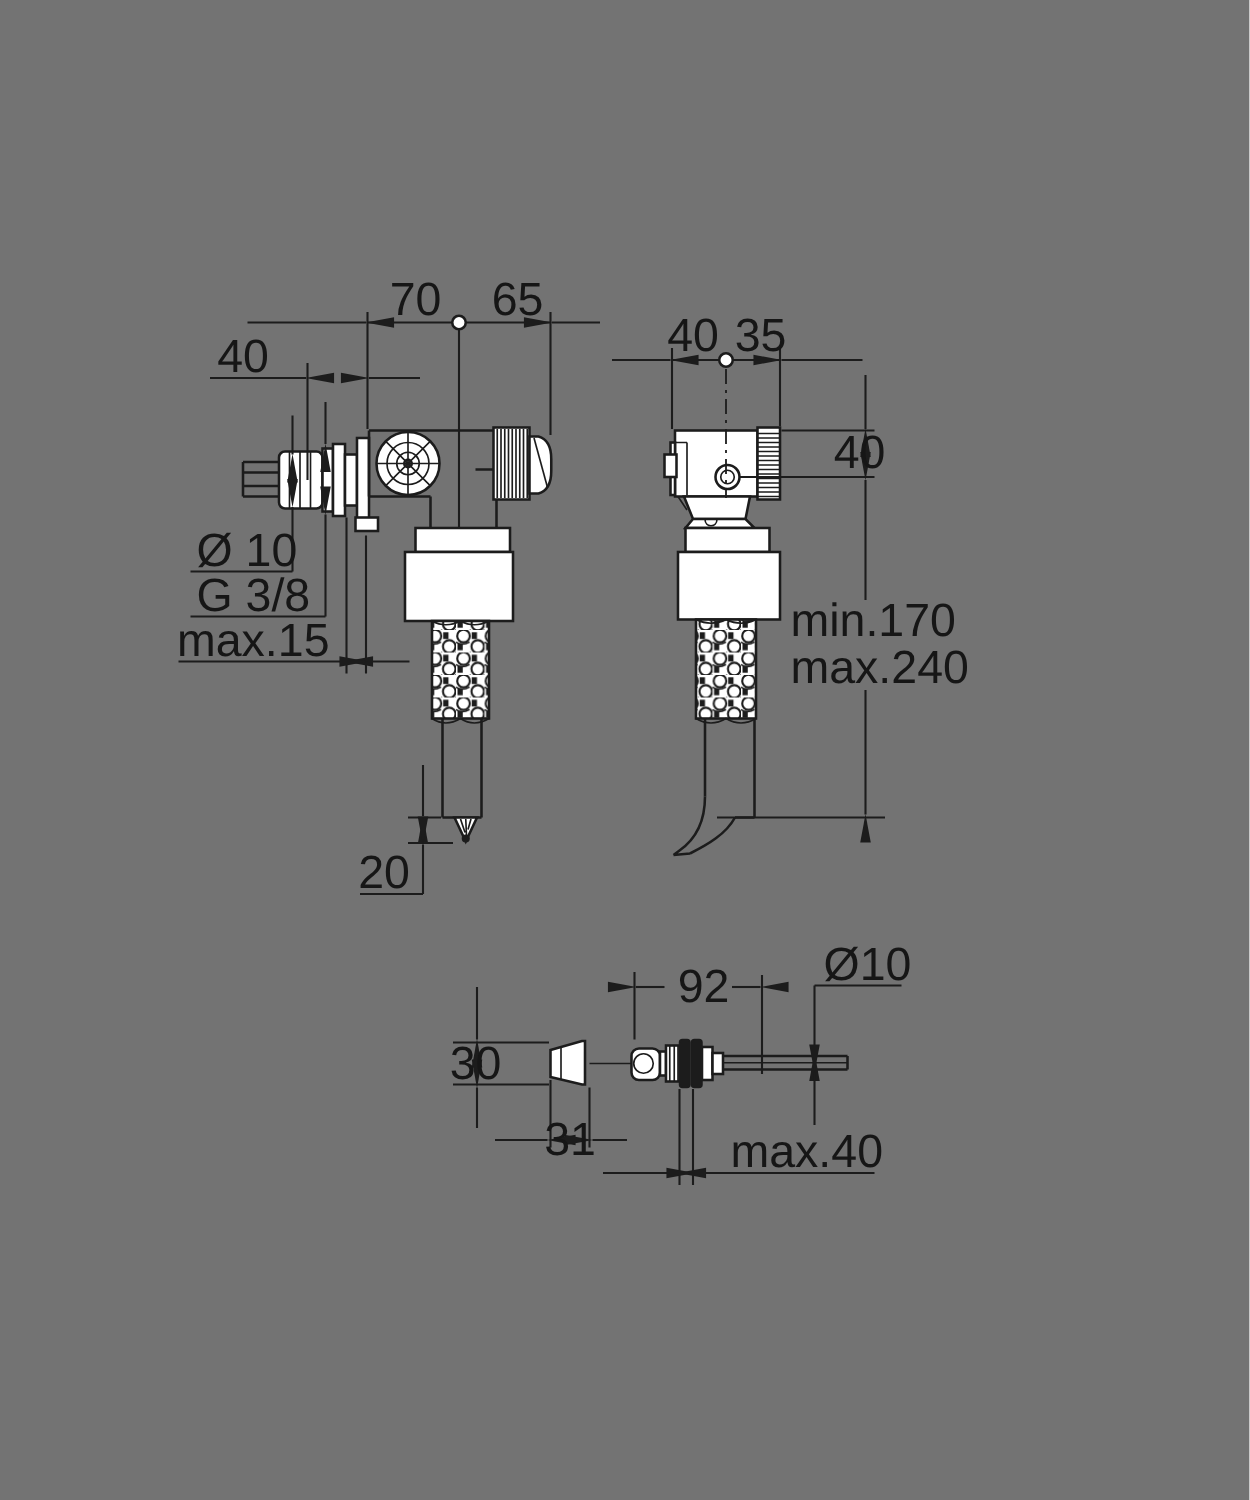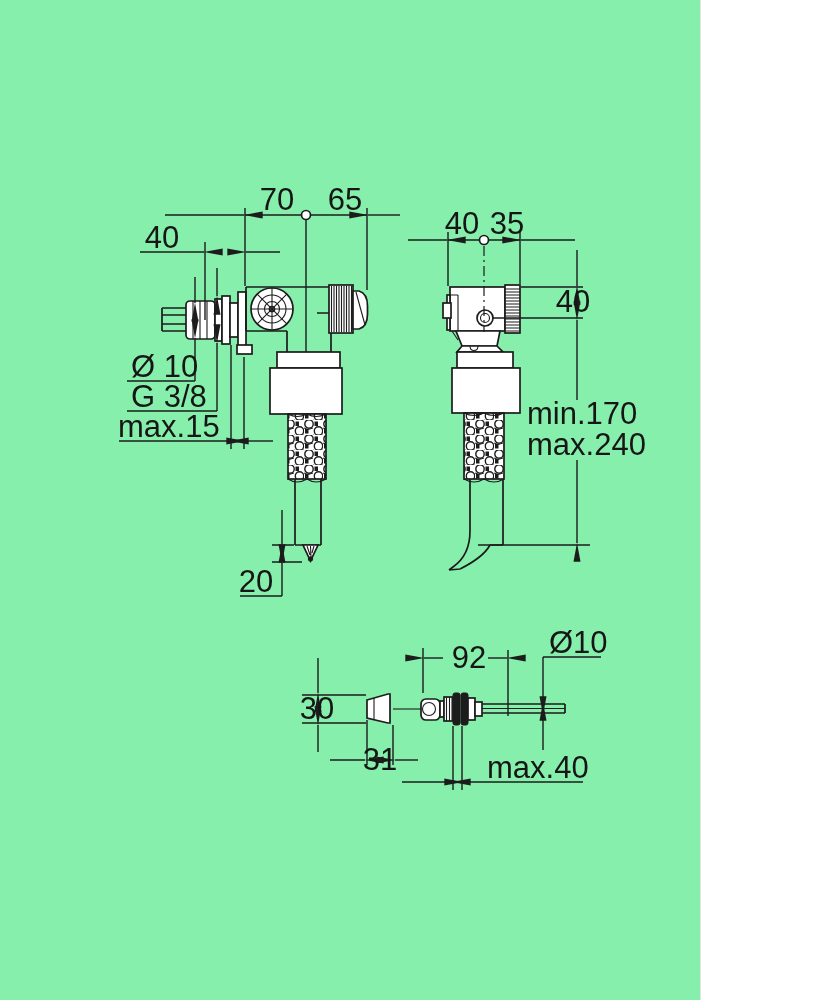--- a/index.html
+++ b/index.html
@@ -1,16 +1,16 @@
 <!DOCTYPE html>
 <html><head>
 <meta charset="utf-8">
 <style>
   html,body{margin:0;padding:0;background:#fff;}
-  #stage{position:relative;width:700px;height:1000px;background:#86efac;outline:1px solid #e4e4e4;overflow:hidden;
+  #stage{position:relative;width:833px;height:1000px;background:#737373;outline:1px solid #e4e4e4;overflow:hidden;
          font-family:"Liberation Sans","DejaVu Sans",sans-serif;}
   svg{display:block}
   svg text{font-family:"Liberation Sans","DejaVu Sans",sans-serif;font-size:31px;fill:#161616;}
   .oline{stroke:#1c1c1c;stroke-width:1.7;fill:none;}
   .ofill{stroke:#1c1c1c;stroke-width:1.7;fill:#ffffff;}
   .thin{stroke:#1c1c1c;stroke-width:1.1;fill:none;}
   .dim{stroke:#1c1c1c;stroke-width:1.4;fill:none;}
   .dark{fill:#1c1c1c;stroke:#1c1c1c;stroke-width:1;}
   .cdash{stroke:#1c1c1c;stroke-width:1.2;fill:none;stroke-dasharray:10 4 2 4;}
 </style>

